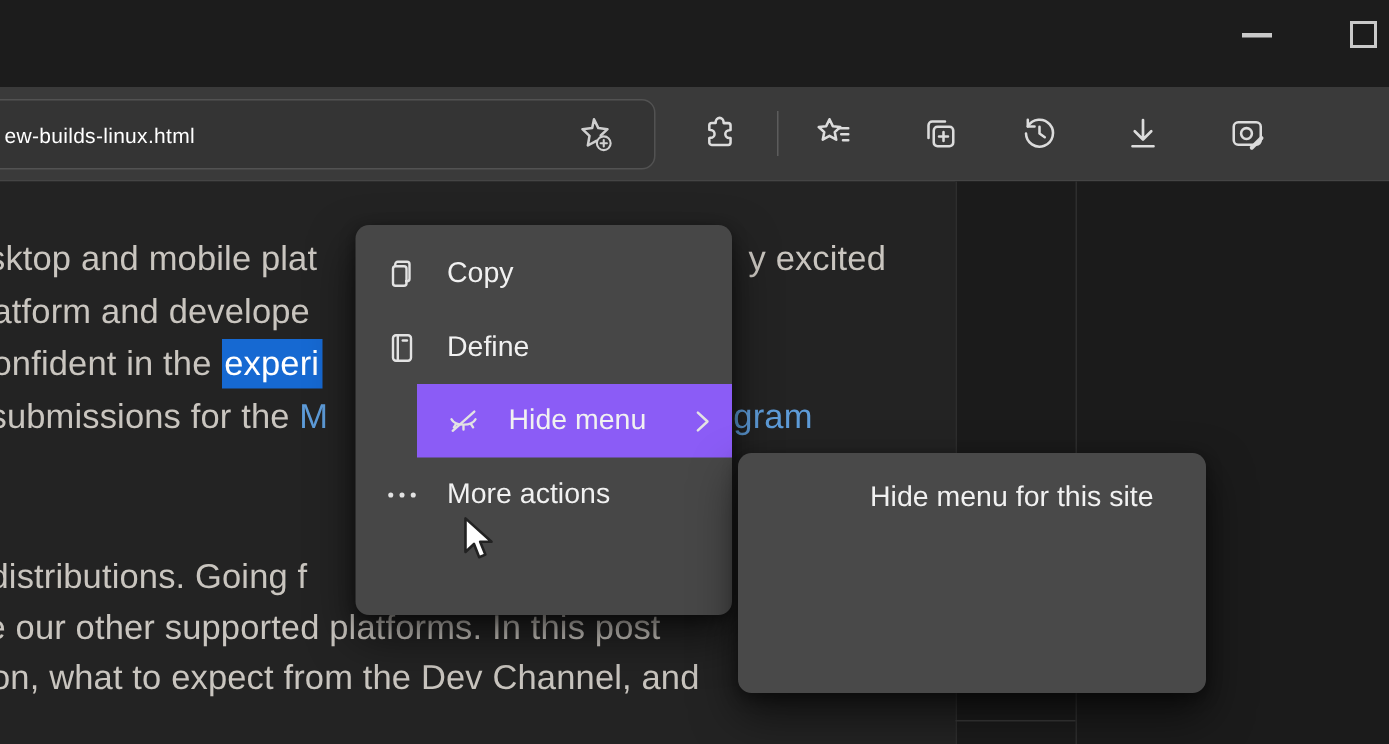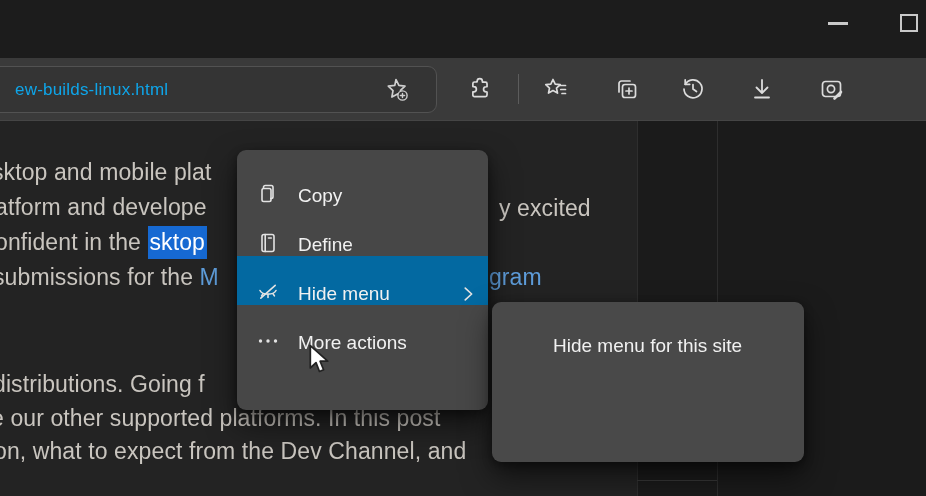--- a/index.html
+++ b/index.html
@@ -9,21 +9,21 @@
 
   
   .titlebar { position:absolute; left:0; top:0; width:926px; height:58px; background:#1c1c1c; }
   .win-btn { position:absolute; display:flex; align-items:center; justify-content:center; }
   .min-dash { display:block; width:20px; height:3px; background:#c9c9c9; }
   .max-square { display:block; width:18px; height:18px; border:2px solid #c9c9c9; background:transparent; }
 
   
   .toolbar { position:absolute; left:0; top:58px; width:926px; height:63px; background:#3a3a3a; border-bottom:1px solid #454545; }
   .urlbar { position:absolute; left:-14px; top:8px; width:451px; height:47px; background:#343434; border:1px solid #525252; border-radius:9px; display:flex; align-items:center; }
-  .url-text { margin-left:28px; font-size:17px; color:#0ea5e9; letter-spacing:.2px; white-space:nowrap; }
+  .url-text { margin-left:16px; font-size:14px; color:#ffffff; letter-spacing:.2px; white-space:nowrap; }
   .urlbar .star-add { position:absolute; right:24px; top:50%; transform:translateY(-50%); }
   .tb-icon { position:absolute; top:50%; transform:translate(-50%,-50%); width:28px; height:28px; display:flex; align-items:center; justify-content:center; }
   .tb-divider { position:absolute; left:518px; top:16px; width:1px; height:30px; background:#5c5c5c; }
   .avatar { position:absolute; left:878px; top:72px; width:38px; height:38px; border-radius:50%;
             background:radial-gradient(circle at 50% 35%, #4a4a4a 0%, #262626 45%, #0a0a0a 100%);
             overflow:hidden; }
   .avatar .eye { position:absolute; width:7px; height:5px; border-radius:50%; background:#4da0ff; box-shadow:0 0 4px #2d7fe0; top:13px; }
   .avatar .eye.l { left:7px; } .avatar .eye.r { left:23px; }
   .avatar .nose { position:absolute; left:14px; top:24px; width:10px; height:8px; border-radius:50%; background:#1a1a1a; }
 
@@ -34,23 +34,23 @@
   .hline { position:absolute; left:637px; top:359px; width:80px; height:1px; background:#383838; }
 
   .tline { position:absolute; font-size:23px; line-height:30px; color:#c9c5bf; white-space:nowrap; letter-spacing:.1px; }
   .tlink { color:#5e9cd9; }
   .tsel  { background:#1669d2; color:#ffffff; padding:3px 2px 4px 2px; }
 
   
   .menu { position:absolute; background:#474747; border-radius:9px; box-shadow:0 14px 30px rgba(0,0,0,.55), 0 3px 10px rgba(0,0,0,.4); z-index:5; }
   .main-menu { left:237px; top:150px; width:251px; height:260px; padding-top:8px; }
   .sub-menu  { left:492px; top:302px; width:312px; height:160px; padding-top:5px; background:#494949; }
-  .mi { position:relative; display:flex; align-items:flex-end; height:49px; padding:0 9px 0 18px; cursor:default; }
-  .sub-menu .mi { height:50px; }
-  .mi.active { background:#0369a1; }
+  .mi { position:relative; display:flex; align-items:center; height:49px; padding:0 9px 0 18px; cursor:default; }
+  .sub-menu .mi { height:50px;gap:27px; }
+  .mi.active { background:#8b5cf6;margin-left:41px; }
   .mi-icon { width:26px; height:26px; display:flex; align-items:center; justify-content:center; flex:0 0 26px; }
   .mi-label { margin-left:17px; font-size:19px; color:#f1f1f1; white-space:nowrap; }
   .mi-chevron { margin-left:auto; display:flex; align-items:center; }
 
   svg.ic { display:block; }
 
   
   .cursor { position:absolute; left:306px; top:344px; z-index:9; }
 </style>
 </head>
@@ -131,23 +131,23 @@
     </div>
   </div>
 
   <div class="page">
     <div class="dark-col"></div>
     <div class="vline" style="left:637px;"></div>
     <div class="vline" style="left:717px;"></div>
     <div class="hline"></div>
 
     <div class="tline" style="left:-8px;top:36px;">sktop and mobile plat</div>
-    <div class="tline" style="left:499px;top:36px;margin-top:36px;">y excited</div>
+    <div class="tline" style="left:499px;top:36px;">y excited</div>
     <div class="tline" style="left:-5px;top:71px;">atform and develope</div>
-    <div class="tline" style="left:-5px;top:106px;"><span>onfident in the </span><span class="tsel">sktop</span></div>
+    <div class="tline" style="left:-5px;top:106px;"><span>onfident in the </span><span class="tsel">experi</span></div>
     <div class="tline" style="left:-7px;top:141px;"><span>submissions for the </span><span class="tlink">M</span></div>
     <div class="tline tlink" style="left:476px;top:141px;">ogram</div>
 
     <div class="tline" style="left:-7px;top:248px;">distributions. Going f</div>
     <div class="tline" style="left:-9px;top:282px;">e our other supported platforms. In this post</div>
     <div class="tline" style="left:-6px;top:315px;">on, what to expect from the Dev Channel, and</div>
   </div>
 
   <div class="menu main-menu">
     <div class="mi">

